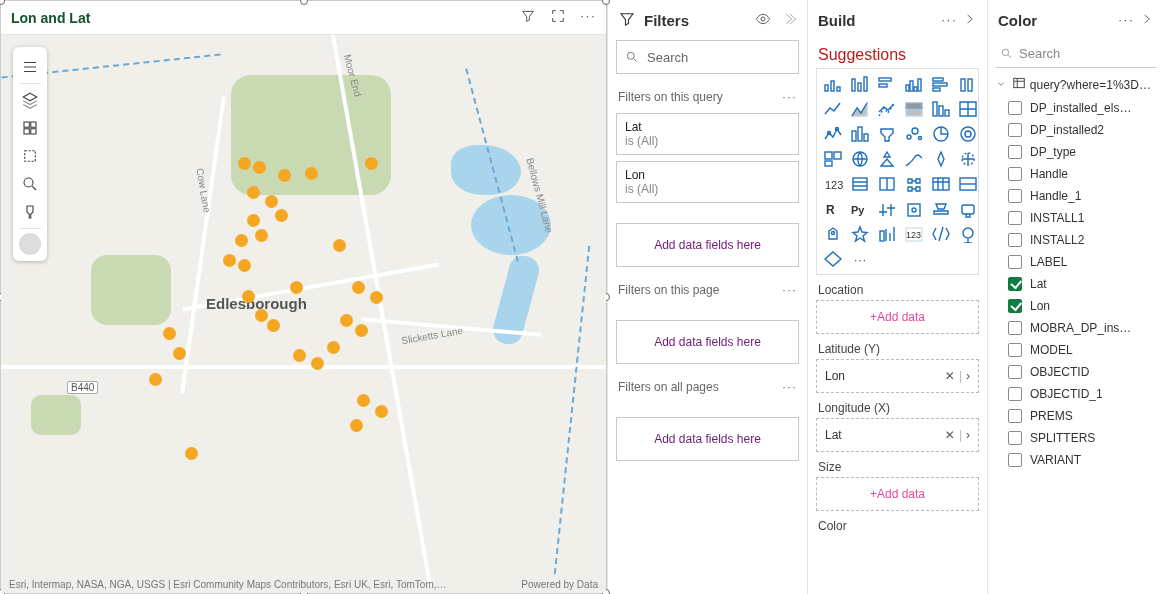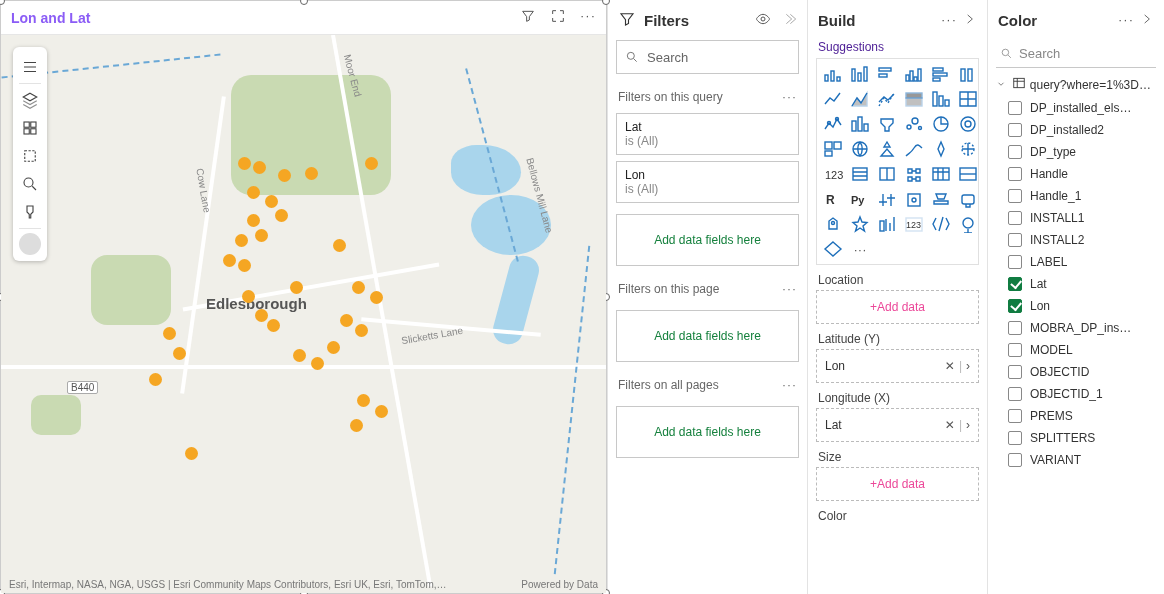--- a/index.html
+++ b/index.html
@@ -8,21 +8,21 @@
 .sel-handle{position:absolute;width:8px;height:8px;border:1px solid #666;background:#fff;border-radius:50%;}
 .sh-t{top:-4px;left:50%;transform:translateX(-50%);}
 .sh-b{bottom:-4px;left:50%;transform:translateX(-50%);}
 .sh-l{left:-4px;top:50%;transform:translateY(-50%);}
 .sh-r{right:-4px;top:50%;transform:translateY(-50%);}
 .sh-tl{top:-4px;left:-4px;}
 .sh-tr{top:-4px;right:-4px;}
 .sh-bl{bottom:-4px;left:-4px;}
 .sh-br{bottom:-4px;right:-4px;}
 .maphead{height:34px;display:flex;align-items:center;padding:0 10px;border-bottom:1px solid #e6e6e6;}
-.maptitle{font-size:14px;font-weight:600;color:#8b5cf6;}
+.maptitle{font-size:14px;font-weight:600;color:#14532d;}
 .head-icons{margin-left:auto;display:flex;gap:14px;color:#555;}
 .head-icons svg{width:16px;height:16px;}
 .maparea{position:absolute;top:34px;left:0;right:0;bottom:0;background:#F0EFE9;overflow:hidden;}
 .pt{position:absolute;width:13px;height:13px;border-radius:50%;background:#f5a623;}
 .attrib{position:absolute;left:8px;bottom:3px;right:8px;font-size:10px;color:#777;display:flex;}
 .toolbar{position:absolute;top:12px;left:12px;background:#fff;border-radius:6px;box-shadow:0 1px 4px rgba(0,0,0,.25);padding:6px 2px;display:flex;flex-direction:column;align-items:center;width:34px;}
 .tbbtn{width:28px;height:28px;display:flex;align-items:center;justify-content:center;cursor:pointer;color:#444;}
 .tbbtn svg{width:18px;height:18px;}
 .tbsep{height:1px;background:#e3e3e3;width:22px;margin:2px 0;}
 .avatar{width:22px;height:22px;border-radius:50%;background:#ddd;margin-top:2px;}
@@ -40,27 +40,27 @@
 .filtercol{width:200px;border-left:1px solid #e3e3e3;padding:0 0 8px 0;display:flex;flex-direction:column;}
 .colhead{display:flex;align-items:center;height:40px;padding:18px 10px;gap:8px;}
 .colhead .title{font-size:15px;font-weight:600;}
 .colhead .ricons{margin-left:auto;display:flex;gap:10px;color:#555;}
 .searchbox{margin:0 8px 10px 8px;height:34px;border:1px solid #c8c8c8;display:flex;align-items:center;padding:0 8px;color:#666;gap:8px;}
 .secthead{display:flex;align-items:center;padding:6px 10px;font-size:12px;color:#666;}
 .secthead .more{margin-left:auto;}
 .fcard{margin:3px 8px;border:1px solid #c8c8c8;padding:6px 8px;font-size:12px;}
 .fcard .fname{color:#222;}
 .fcard .fcond{color:#888;}
-.dropcard{margin:8px 8px 10px 8px;border:1px solid #c8c8c8;height:52px;display:flex;align-items:center;justify-content:center;color:#15803d;font-size:12px;}
+.dropcard{margin:17px 8px 10px 8px;border:1px solid #c8c8c8;height:44px;display:flex;align-items:center;justify-content:center;color:#701a75;font-size:12px;}
 
 .buildcol{width:180px;border-left:1px solid #e3e3e3;display:flex;flex-direction:column;overflow:hidden;}
 .bhead{display:flex;align-items:center;height:40px;padding:11px 10px;}
 .bhead .title{font-size:15px;font-weight:600;}
 .bhead .ricons{margin-left:auto;display:flex;gap:6px;color:#555;}
-.sugg{font-size:12px;color:#4c1d95;padding:0 10px 4px 10px;}
+.sugg{font-size:16px;color:#b91c1c;padding:0 10px 4px 10px;margin-top:6px;}
 .vizgrid{border:1px solid #e0e0e0;margin:0 8px;padding:5px;display:grid;grid-template-columns:repeat(6,1fr);gap:5px;}
 .viz{width:22px;height:20px;display:flex;align-items:center;justify-content:center;cursor:pointer;}
 .viz svg{width:20px;height:18px;}
 .wlabel{font-size:12px;color:#444;padding:8px 10px 3px 10px;}
 .well{margin:0 8px;border:1px dashed #bbb;}
 .well.empty{height:34px;display:flex;align-items:center;justify-content:center;color:#ec4899;font-size:12px;}
 .well.filled{height:34px;display:flex;align-items:center;padding:0 8px;font-size:12px;justify-content:space-between;}
 .well.filled .ops{display:flex;gap:4px;color:#555;align-items:center;}
 
 .datacol{flex:1;border-left:1px solid #e3e3e3;display:flex;flex-direction:column;overflow:hidden;}

